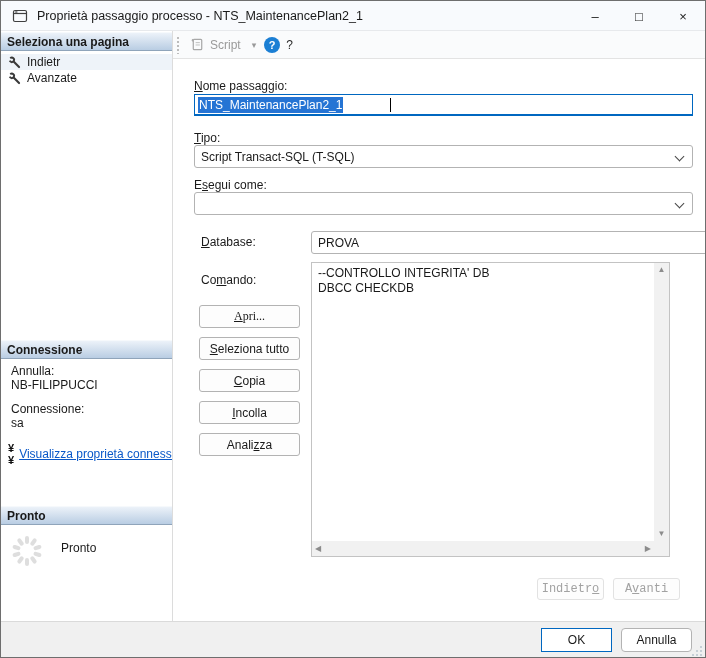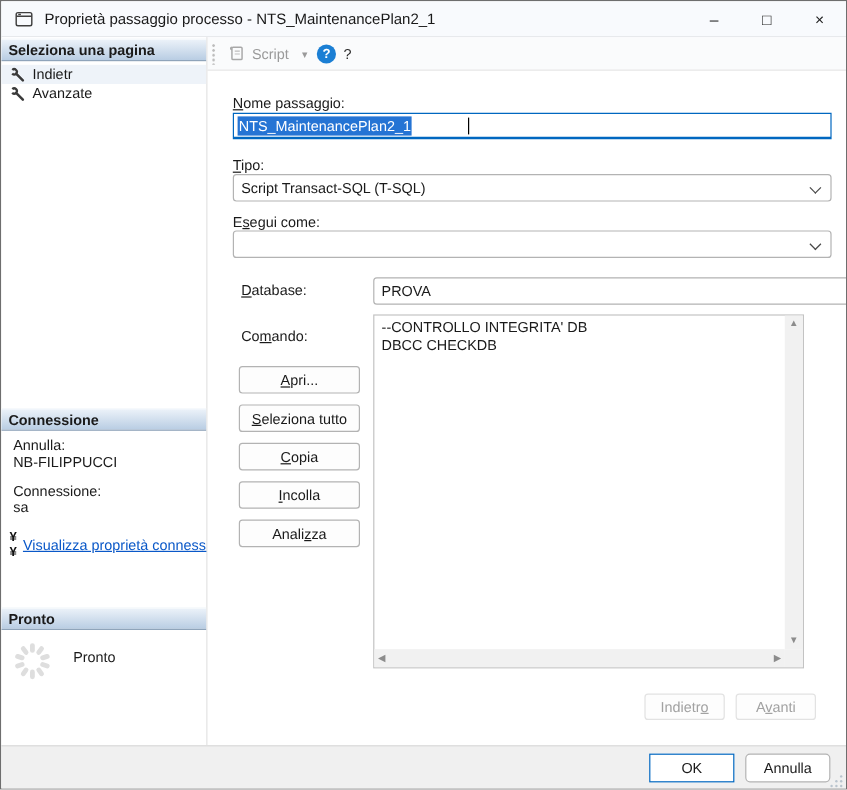--- a/index.html
+++ b/index.html
@@ -89,21 +89,21 @@
   .cmd-text { position:absolute; left:0; top:0; right:16px; bottom:16px;
     padding:3px 4px 0 6px; white-space:pre-wrap; overflow:hidden; line-height:15px; }
   .vbar { position:absolute; top:0; right:0; bottom:15px; width:15px; background:#f1f1f1;
     display:flex; flex-direction:column; justify-content:space-between; align-items:center; }
   .hbar { position:absolute; left:0; right:15px; bottom:0; height:15px; background:#f1f1f1;
     display:flex; justify-content:space-between; align-items:center; }
   .sb-corner { position:absolute; right:0; bottom:0; width:15px; height:15px; background:#f1f1f1; }
   .sb-arrow { color:#8c8c8c; font-size:8px; line-height:8px; padding:3px; }
   .nav-btn {
     position:absolute; width:67px; height:22px; background:#fdfdfd; border:1px solid #e2e2e2;
-    border-radius:3px; color:#a2a2a2; font-size:12px; font-family:Liberation Sans, sans-serif;
+    border-radius:3px; color:#a2a2a2; font-size:12px; font-family:Liberation Mono, monospace;
   }
 
   
   .footer {
     position:absolute; left:0; top:620px; width:100%; height:38px;
     background:#f0f0f0; border-top:1px solid #dadada;
   }
   .ok-btn {
     position:absolute; left:540px; top:6px; width:71px; height:24px; background:#fff;
     border:1.5px solid #0067c0; border-radius:0; font-size:12px; color:#1a1a1a;
@@ -224,21 +224,21 @@
     </div>
 
     <div class="flabel" style="left:28px; top:176px;"><u>D</u>atabase:</div>
     <div class="combo" style="left:138px; top:172px; width:431px; height:23px;">
       <span>PROVA</span>
       <span class="chev"></span>
     </div>
 
     <div class="flabel" style="left:28px; top:214px;">Co<u>m</u>ando:</div>
 
-    <button class="cmd-btn" style="left:26px; top:246px;"><u>A</u>pri...</button>
+    <button class="cmd-btn" style="left:26px; top:246px;font-family:Liberation Serif, serif;"><u>A</u>pri...</button>
     <button class="cmd-btn" style="left:26px; top:278px;"><u>S</u>eleziona tutto</button>
     <button class="cmd-btn" style="left:26px; top:310px;"><u>C</u>opia</button>
     <button class="cmd-btn" style="left:26px; top:342px;"><u>I</u>ncolla</button>
     <button class="cmd-btn" style="left:26px; top:374px;">Anali<u>z</u>za</button>
 
     <div class="cmd-box" style="left:138px; top:203px;">
       <div class="cmd-text">--CONTROLLO INTEGRITA' DB
 DBCC CHECKDB</div>
       <div class="vbar">
         <span class="sb-arrow">▲</span>

